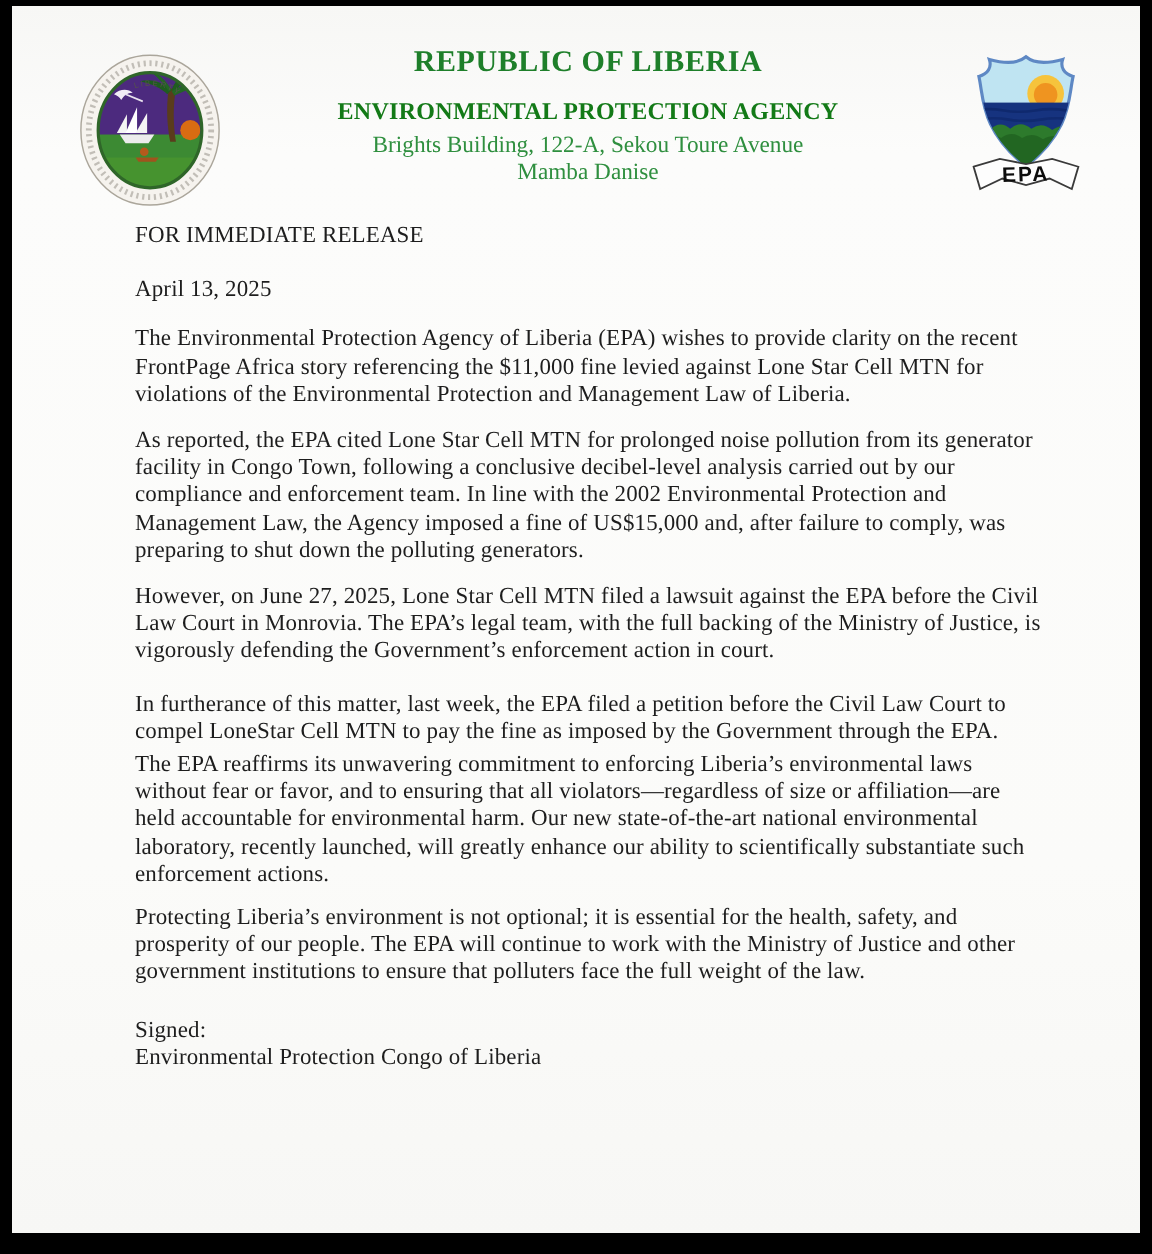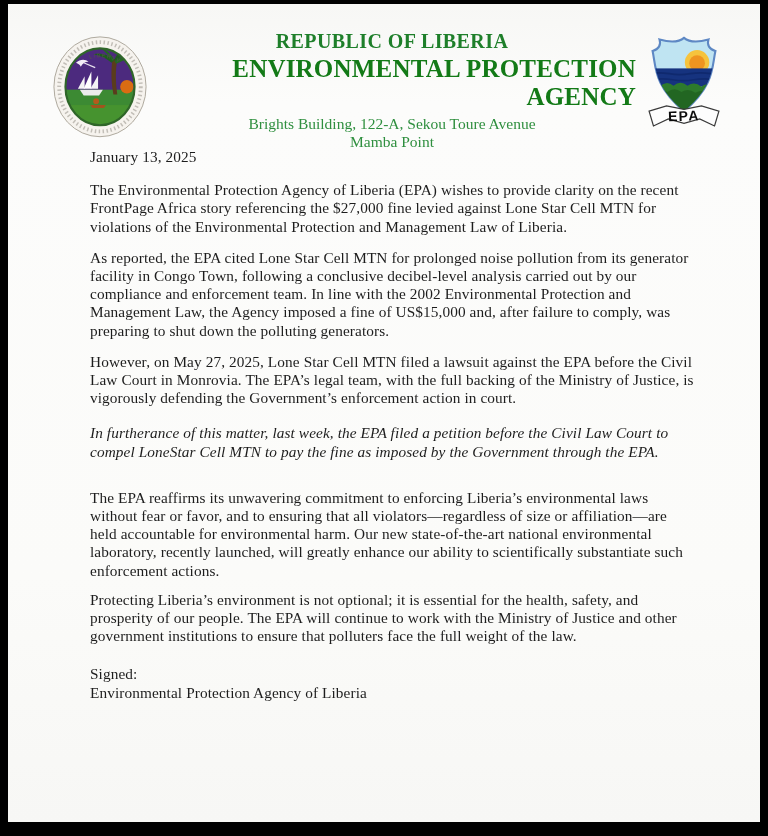--- a/index.html
+++ b/index.html
@@ -17,43 +17,42 @@
     height: 130px; padding: 24px 28px 0 44px;
   }
   .logo-left { width: 96px; flex: 0 0 auto; margin-top: 6px; }
   .logo-right { width: 96px; flex: 0 0 auto; margin-top: 2px; }
   .header-center { flex: 1 1 auto; text-align: center; padding-top: 2px; }
 
   .republic {
     color: #1e7f2a; font-size: 20px; font-weight: 600; letter-spacing: 0.4px;
   }
   .agency {
-    color: #137a17; font-size: 25px; font-weight: 700; letter-spacing: 0.2px;
-    margin-top: 2px;
-    text-align: right;
+    color: #137a17; font-size: 16px; font-weight: 700; letter-spacing: 0.2px;
+    margin-top: 13px;
   }
   .addr {
     color: #2f8f3f; font-size: 15.5px; font-weight: 500; line-height: 17.5px;
   }
   .addr-first { margin-top: 4px; }
 
   
   .content {
     padding: 14px 30px 0 82px;
     color: #1d1d1d; font-size: 15.3px; line-height: 18.2px;
     letter-spacing: 0.1px;
   }
   .tagline { margin-bottom: 18px; }
   .date-line { margin-bottom: 15px; }
   .headline { font-weight: 700; font-size: 15.6px; margin-bottom: 37px; letter-spacing: 0.1px; }
 
   .para { white-space: pre; }
   .mb13 { margin-bottom: 13px; }
   .mb17 { margin-bottom: 17px; }
-  .mb18 { margin-bottom: 28px; font-style: italic; }
+  .mb18 { margin-bottom: 4px; }
   .mb11 { margin-bottom: 11px; }
   .mb20 { margin-bottom: 20px; }
 
   .sig-line { line-height: 18.2px; }
 </style>
 </head>
 <body>
 
 <div class="paper">
 
@@ -88,21 +87,21 @@
       <path id="sealTopArc" d="M19 44 A35 37 0 0 1 81 44" fill="none"></path>
       <text font-size="5.5" fill="#55534b" letter-spacing="1.4" font-family="Liberation Sans, sans-serif">
         <textPath href="#sealTopArc" startOffset="36%">LIBERTY</textPath>
       </text>
     </svg>
 
     <div class="header-center">
       <div class="republic">REPUBLIC OF LIBERIA</div>
       <div class="agency">ENVIRONMENTAL PROTECTION AGENCY</div>
       <div class="addr addr-first">Brights Building, 122-A, Sekou Toure Avenue</div>
-      <div class="addr">Mamba Point</div>
+      <div class="addr">Mamba Danise</div>
     </div>
 
     <svg class="logo-right" viewBox="0 0 110 122">
       <defs>
         <clipPath id="shieldClip">
           <path d="M55 9 C48 15 38 14 27 11 C29 17 26 22 19 24 C23 42 20 64 55 93 C90 64 87 42 91 24 C84 22 81 17 83 11 C72 14 62 15 55 9 Z"></path>
         </clipPath>
       </defs>
       <path d="M55 9 C48 15 38 14 27 11 C29 17 26 22 19 24 C23 42 20 64 55 93 C90 64 87 42 91 24 C84 22 81 17 83 11 C72 14 62 15 55 9 Z" fill="#bfe4f2" stroke="#5e88c4" stroke-width="2.4"></path>
       <g clip-path="url(#shieldClip)">
@@ -113,43 +112,44 @@
         <path d="M18 57 Q30 55 42 57 T66 57 T92 57" stroke="#0d2566" stroke-width="2" fill="none" opacity="0.6"></path>
         <path d="M12 68 Q19 59 27 65 Q35 57 43 64 Q51 57 59 64 Q67 58 75 65 Q83 59 98 64 L98 95 L12 95 Z" fill="#2d7a2c"></path>
         <path d="M20 72 Q28 66 36 71 Q44 65 52 71 Q60 66 68 72 Q76 67 88 72 L88 95 L20 95 Z" fill="#1d5c1d" opacity="0.65"></path>
       </g>
       <path d="M15 93 L35 87 L55 91 L75 87 L95 93 L90 110 L73 102 L55 107 L37 102 L20 110 Z" fill="#fdfdfd" stroke="#3a3a3a" stroke-width="1.4"></path>
       <text x="55" y="104" text-anchor="middle" font-family="Liberation Sans, sans-serif" font-size="16" font-weight="bold" fill="#0c0c0c" letter-spacing="1.5" transform="rotate(-2 55 104)">EPA</text>
     </svg>
   </div>
 
   <div class="content">
-    <div class="date-line">January 13, 2025</div>
+    <div class="tagline">FOR IMMEDIATE RELEASE</div>
+    <div class="date-line">April 13, 2025</div>
 
     <div class="para mb13">The Environmental Protection Agency of Liberia (EPA) wishes to provide clarity on the recent
-FrontPage Africa story referencing the $27,000 fine levied against Lone Star Cell MTN for
+FrontPage Africa story referencing the $11,000 fine levied against Lone Star Cell MTN for
 violations of the Environmental Protection and Management Law of Liberia.</div>
     <div class="para mb13">As reported, the EPA cited Lone Star Cell MTN for prolonged noise pollution from its generator
 facility in Congo Town, following a conclusive decibel-level analysis carried out by our
 compliance and enforcement team. In line with the 2002 Environmental Protection and
 Management Law, the Agency imposed a fine of US$15,000 and, after failure to comply, was
 preparing to shut down the polluting generators.</div>
-    <div class="para mb17">However, on May 27, 2025, Lone Star Cell MTN filed a lawsuit against the EPA before the Civil
+    <div class="para mb17">However, on June 27, 2025, Lone Star Cell MTN filed a lawsuit against the EPA before the Civil
 Law Court in Monrovia. The EPA’s legal team, with the full backing of the Ministry of Justice, is
 vigorously defending the Government’s enforcement action in court.</div>
     <div class="para mb18">In furtherance of this matter, last week, the EPA filed a petition before the Civil Law Court to
 compel LoneStar Cell MTN to pay the fine as imposed by the Government through the EPA.</div>
     <div class="para mb11">The EPA reaffirms its unwavering commitment to enforcing Liberia’s environmental laws
 without fear or favor, and to ensuring that all violators—regardless of size or affiliation—are
 held accountable for environmental harm. Our new state-of-the-art national environmental
 laboratory, recently launched, will greatly enhance our ability to scientifically substantiate such
 enforcement actions.</div>
     <div class="para mb20">Protecting Liberia’s environment is not optional; it is essential for the health, safety, and
 prosperity of our people. The EPA will continue to work with the Ministry of Justice and other
 government institutions to ensure that polluters face the full weight of the law.</div>
 
     <div class="signature">
       <div class="sig-line">Signed:</div>
-      <div class="sig-line">Environmental Protection Agency of Liberia</div>
+      <div class="sig-line">Environmental Protection Congo of Liberia</div>
     </div>
   </div>
 
 </div>
 
 </body></html>

